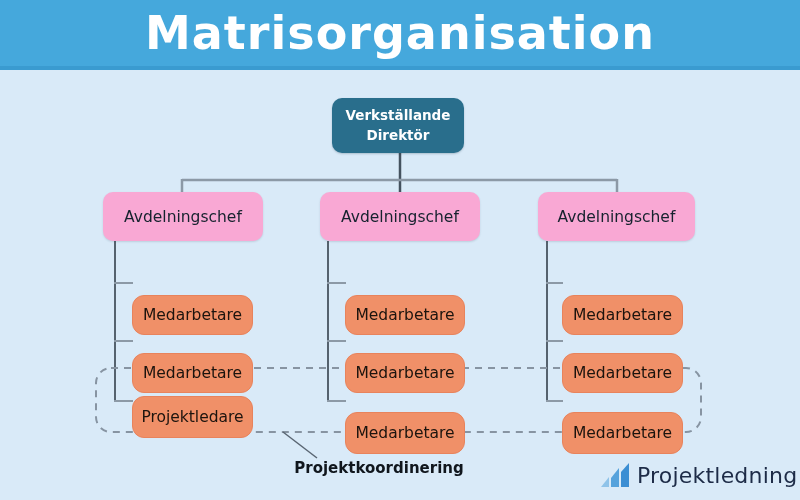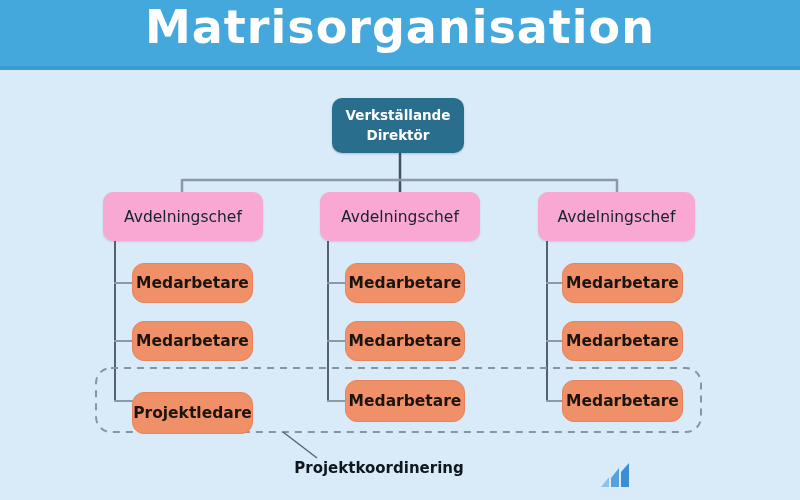--- a/index.html
+++ b/index.html
@@ -4,43 +4,44 @@
 <style>
   html,body{margin:0;padding:0;}
   body{
     width:800px;height:500px;position:relative;overflow:hidden;
     background:#d9eaf8;
     font-family:"DejaVu Sans","Liberation Sans",sans-serif;
   }
   .header{
     position:absolute;left:0;top:0;width:800px;height:66px;
     background:#45a8dc;border-bottom:4px solid #3a9bd0;
-    display:flex;align-items:flex-start;justify-content:center;
+    display:flex;align-items:center;justify-content:center;
   }
   .header h1{
     margin:0;color:#ffffff;font-size:46px;font-weight:bold;letter-spacing:1px;
   }
   .node{
     position:absolute;display:flex;align-items:center;justify-content:center;
     text-align:center;box-sizing:border-box;
   }
   .root-node{
     background:#296e8c;color:#ffffff;border-radius:10px;
     font-size:13.5px;font-weight:bold;line-height:1.45;
     box-shadow:0 1px 2px rgba(30,60,80,.25);
   }
   .manager-node{
     background:#f9a8d4;color:#16222e;border-radius:10px;
     font-size:15.5px;font-weight:500;
     box-shadow:0 1px 2px rgba(30,60,80,.15);
   }
   .employee-node{
     background:#f09068;color:#1c140e;border-radius:12px;
-    font-size:15.5px;font-weight:700;
+    font-size:15.5px;font-weight:400;
     border:1px solid #e8835c;
+    margin-top:32px;
   }
   .connector-layer{position:absolute;left:0;top:0;}
   .coord-label{
     position:absolute;left:279px;top:459px;width:200px;text-align:center;
     font-size:15px;font-weight:bold;color:#10161d;
   }
   .logo{
     position:absolute;left:600px;top:461px;height:28px;
     display:flex;align-items:center;gap:3px;
   }
@@ -86,31 +87,32 @@
 </svg>
 
 <div class="node root-node" style="left:332px;top:98px;width:132px;height:55px;">Verkställande Direktör</div>
 
 <div class="node manager-node" style="left:103px;top:192px;width:160px;height:49px;">Avdelningschef</div>
 <div class="node manager-node" style="left:320px;top:192px;width:160px;height:49px;">Avdelningschef</div>
 <div class="node manager-node" style="left:538px;top:192px;width:157px;height:49px;">Avdelningschef</div>
 
 <div class="node employee-node" style="left:132px;top:263px;width:121px;height:40px;">Medarbetare</div>
 <div class="node employee-node" style="left:132px;top:321px;width:121px;height:40px;">Medarbetare</div>
-<div class="node employee-node" style="left:132px;top:392px;width:121px;height:42px;">Projektledare</div>
+<div class="node employee-node" style="left:132px;top:364px;width:121px;height:42px;">Projektledare</div>
 
 <div class="node employee-node" style="left:345px;top:263px;width:120px;height:40px;">Medarbetare</div>
 <div class="node employee-node" style="left:345px;top:321px;width:120px;height:40px;">Medarbetare</div>
 <div class="node employee-node" style="left:345px;top:380px;width:120px;height:42px;">Medarbetare</div>
 
 <div class="node employee-node" style="left:562px;top:263px;width:121px;height:40px;">Medarbetare</div>
 <div class="node employee-node" style="left:562px;top:321px;width:121px;height:40px;">Medarbetare</div>
 <div class="node employee-node" style="left:562px;top:380px;width:121px;height:42px;">Medarbetare</div>
 
 <div class="coord-label">Projektkoordinering</div>
 
 <div class="logo">
   <svg width="34" height="24" viewBox="0 0 34 24">
     <polygon points="1,24 9,14 9,24" fill="#8fc3e9"></polygon>
     <polygon points="11,24 11,15 19,5 19,24" fill="#55a2dc"></polygon>
     <polygon points="21,24 21,9 29,0 29,24" fill="#3b8ed3"></polygon>
   </svg>
+  <span class="logo-text">Projektledning</span>
 </div>
 
 </body></html>

